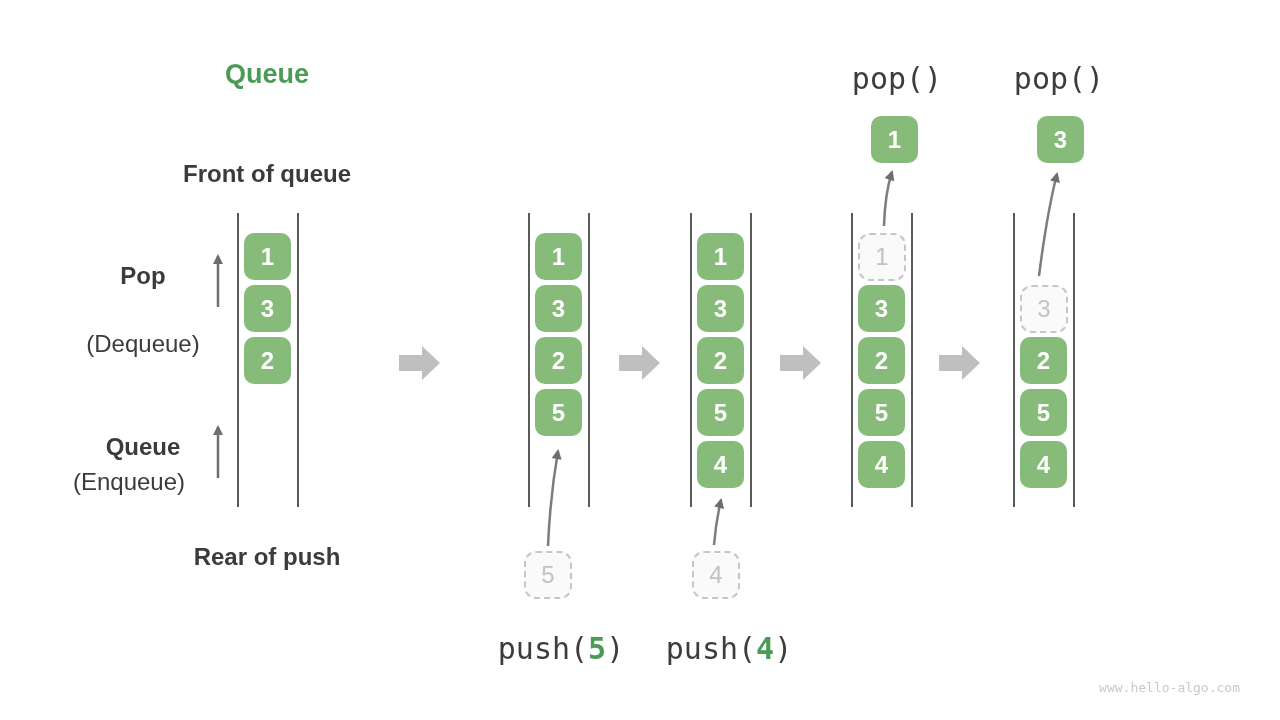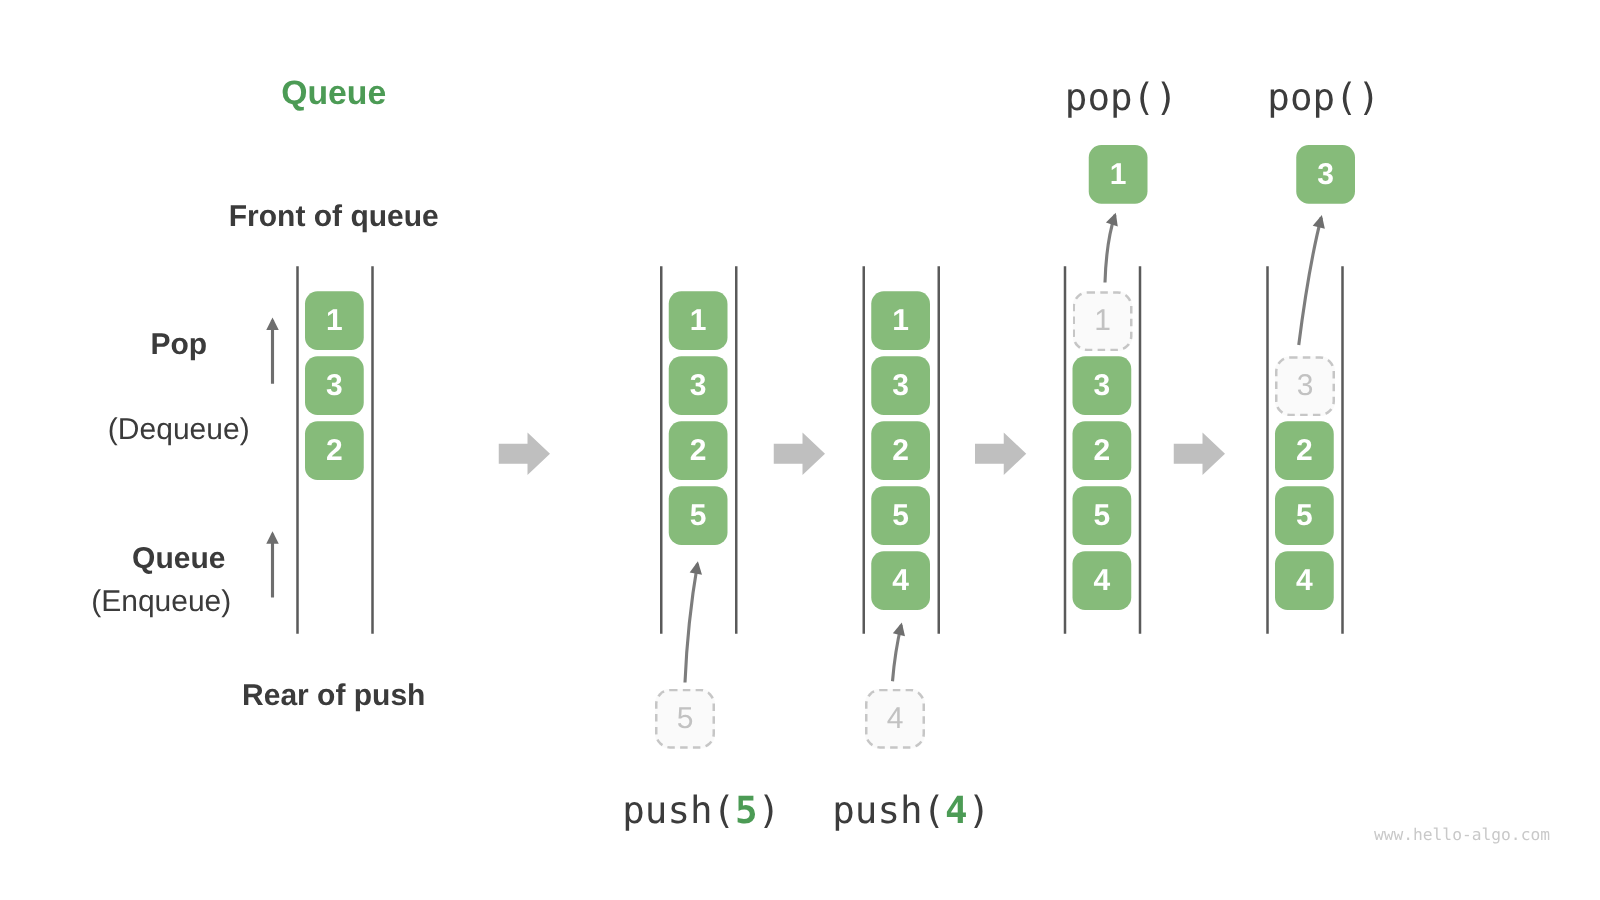--- a/index.html
+++ b/index.html
@@ -104,15 +104,15 @@
 
   <div class="abs cell" style="left:871px;top:116px;">1</div>
   <div class="abs cell" style="left:1037px;top:116px;">3</div>
 
   <div class="abs cell ghost" style="left:524px;top:551px;">5</div>
   <div class="abs cell ghost" style="left:692px;top:551px;">4</div>
 
   <div class="abs ctr mono" style="left:561px;top:631px;"><span>push(</span><span class="arg">5</span><span>)</span></div>
   <div class="abs ctr mono" style="left:729px;top:631px;"><span>push(</span><span class="arg">4</span><span>)</span></div>
 
-  <div class="abs watermark" style="right:40px;top:661px;margin-left:13px;">www.hello-algo.com</div>
+  <div class="abs watermark" style="right:40px;top:680px;margin-left:13px;">www.hello-algo.com</div>
 
 </div>
 
 </body></html>

